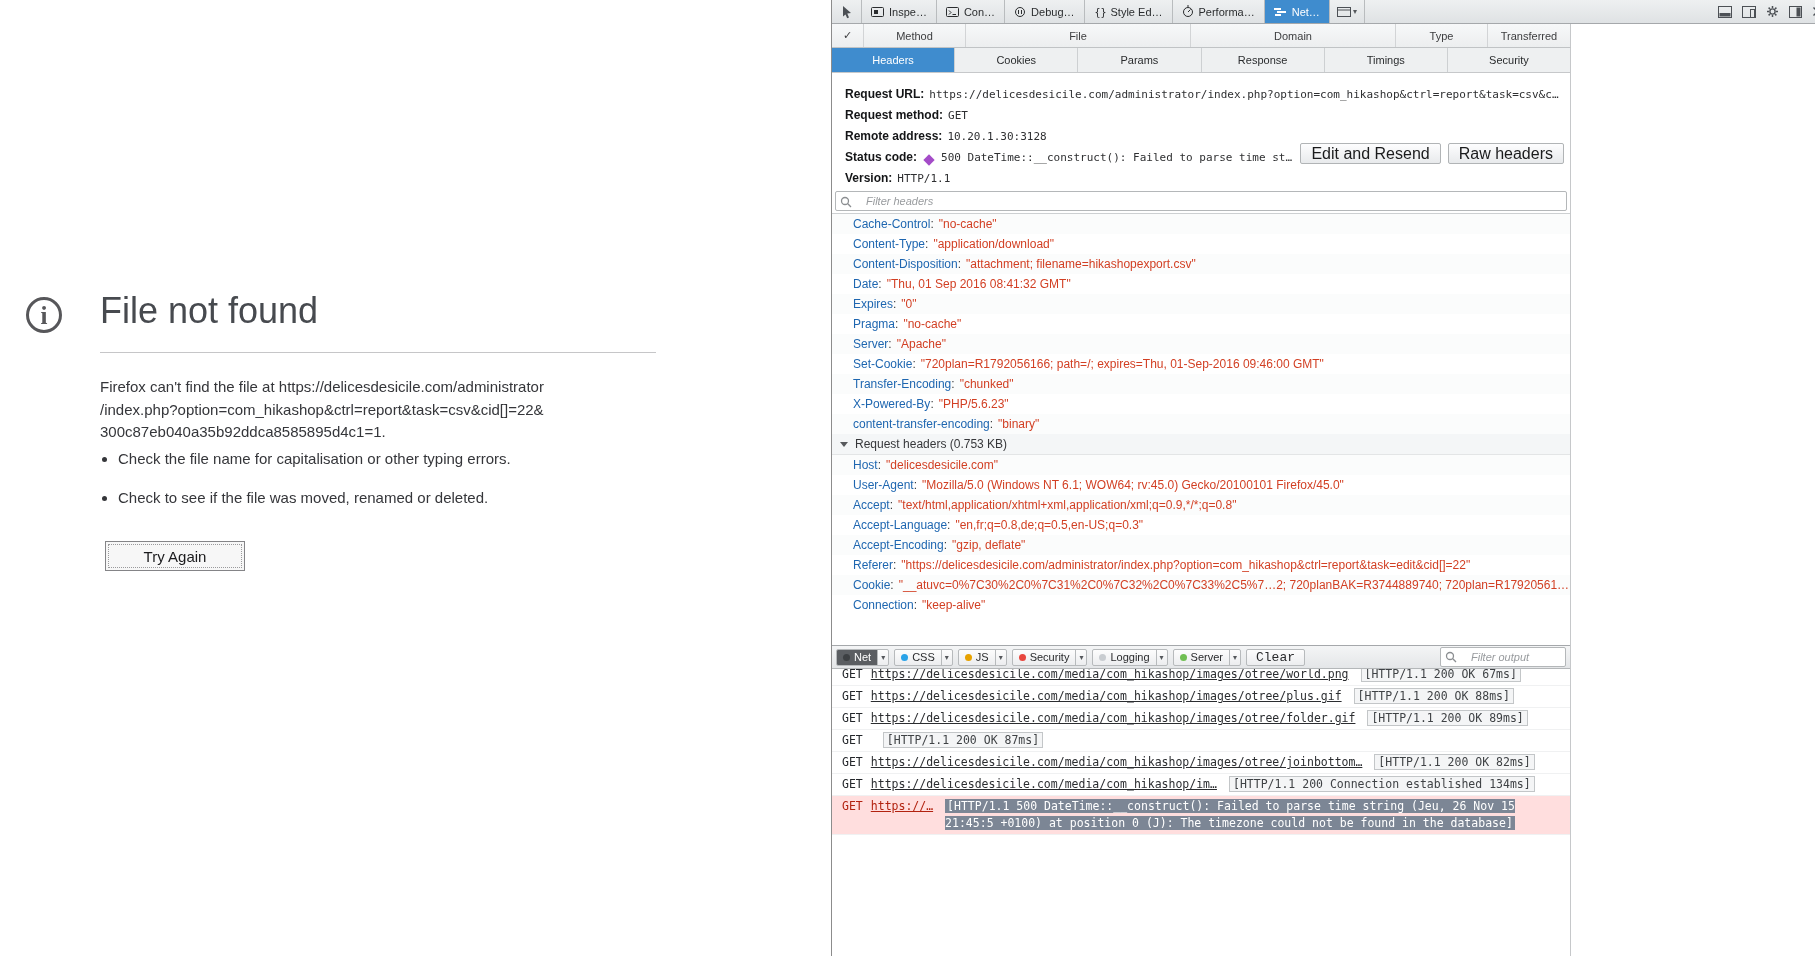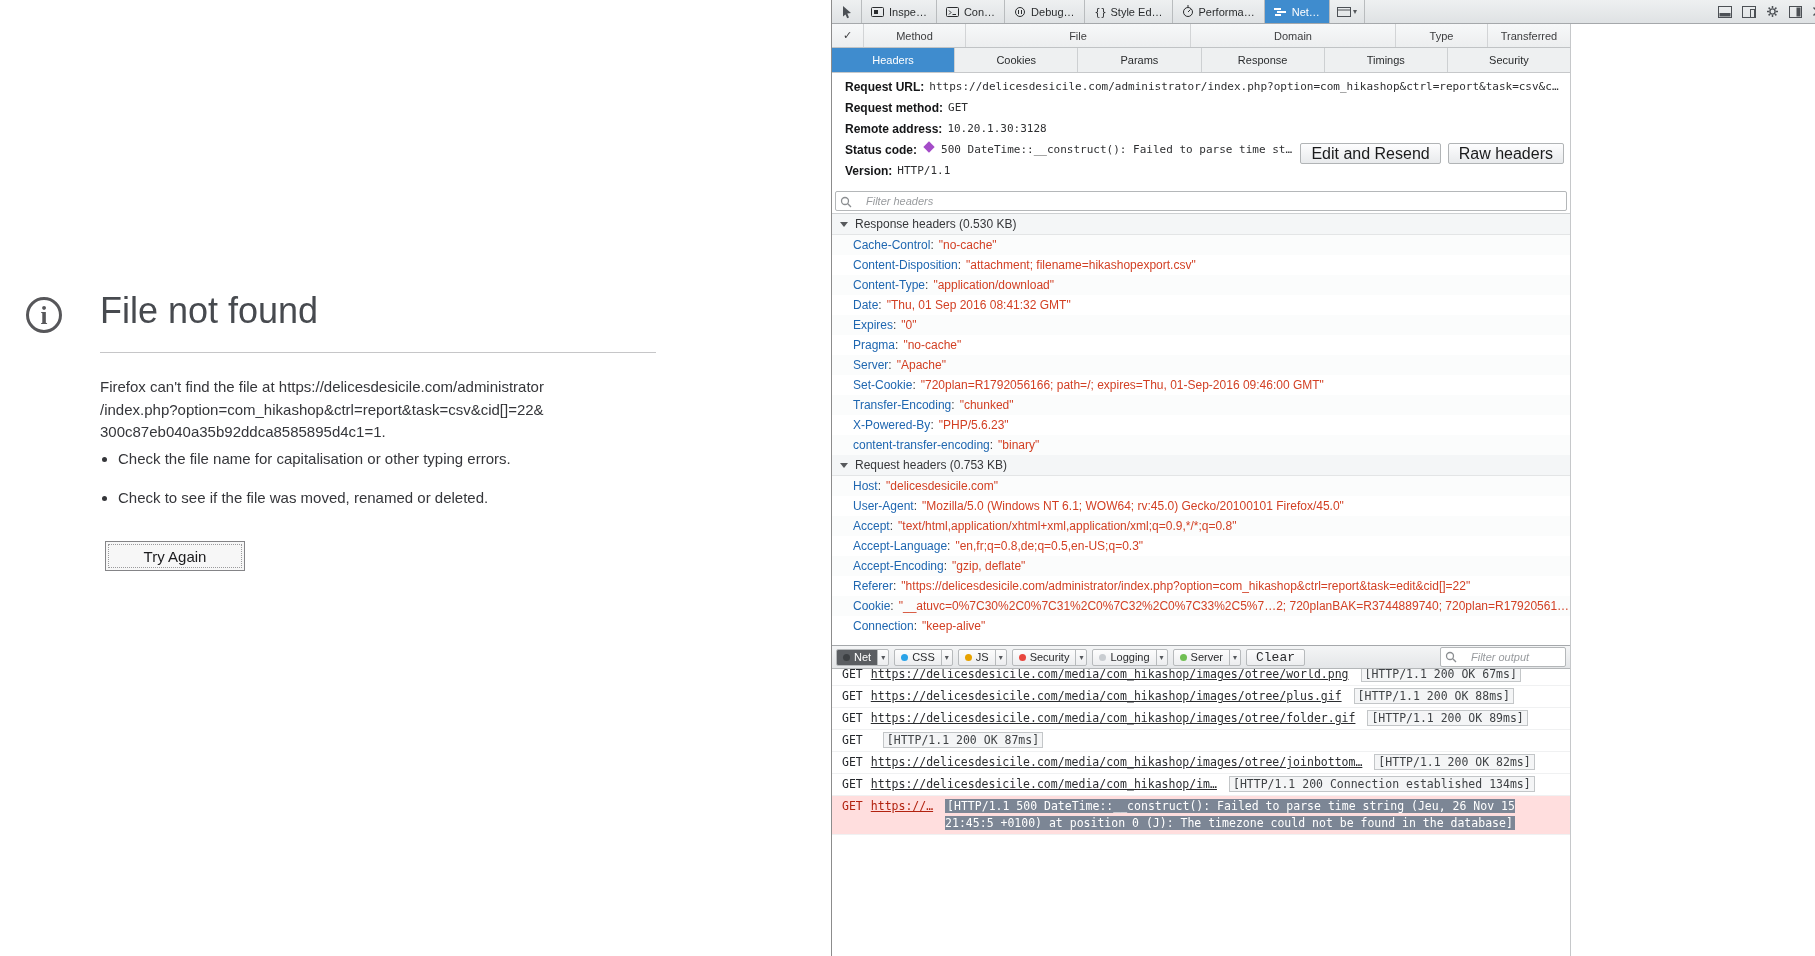--- a/index.html
+++ b/index.html
@@ -84,21 +84,21 @@
   }
   .detail-tabs { flex: 0 0 25px; display: flex; background: #eef0f1; border-bottom: 1px solid #c6c8ca; }
   .detail-tab {
     flex: 1; display: flex; align-items: center; justify-content: center;
     border-right: 1px solid #cdd0d2; color: #2a2c2e; cursor: pointer;
   }
   .detail-tab:last-of-type { border-right: none; }
   .detail-tab.active { background: var(--active_tab, #3f8cce); color: #fff; }
 
   .summary { flex: 0 0 auto; padding: 7px 6px 4px 6px; }
-  .srow { display: flex; align-items: flex-start; height: 21px; font-size: 12px; min-width: 0; padding-left: 7px; }
+  .srow { display: flex; align-items: flex-end; height: 21px; font-size: 12px; min-width: 0; padding-left: 7px; }
   .slabel { font-weight: bold; color: #141517; margin-right: 5px; white-space: nowrap; }
   .sval {
     font-family: "DejaVu Sans Mono", "Liberation Mono", monospace; font-size: 11px; color: #2e2f31;
     white-space: nowrap; overflow: hidden; text-overflow: ellipsis;
   }
   .status-row .sval { flex: 1 1 auto; }
   .diamond { flex: 0 0 auto; width: 8px; height: 8px; background: var(--status_diamond, #a44cc8); transform: rotate(45deg); margin: 0 8px 0 3px; }
   .sbtn {
     flex: 0 0 auto; height: 21px; padding: 0 10px; margin-left: 7px;
     font-family: inherit; font-size: 16px; color: #1a1b1c;
@@ -339,39 +339,35 @@
       <input type="text" placeholder="Filter headers" style="">
       <span class="mag">
           <svg width="12" height="12" viewBox="0 0 12 12">
             <circle cx="5" cy="5" r="3.5" fill="none" stroke="#8b8e91" stroke-width="1.3"></circle>
             <path d="M7.8 7.8 L11 11" stroke="#8b8e91" stroke-width="1.3"></path>
           </svg>
         </span>
     </div>
 
     <div class="hdr-scroll">
-      <div class="sec-head">
-        <span class="tri"></span>
-        <span>Response headers (0.530 KB)</span>
-      </div>
       <div>
 
           <div class="hdr-row">
             <span class="hdr-name">Cache-Control</span>
             <span class="hdr-val">"no-cache"</span>
           </div>
 
           <div class="hdr-row">
+            <span class="hdr-name">Content-Type</span>
+            <span class="hdr-val">"application/download"</span>
+          </div>
+
+          <div class="hdr-row">
             <span class="hdr-name">Content-Disposition</span>
             <span class="hdr-val">"attachment; filename=hikashopexport.csv"</span>
-          </div>
-
-          <div class="hdr-row">
-            <span class="hdr-name">Content-Type</span>
-            <span class="hdr-val">"application/download"</span>
           </div>
 
           <div class="hdr-row">
             <span class="hdr-name">Date</span>
             <span class="hdr-val">"Thu, 01 Sep 2016 08:41:32 GMT"</span>
           </div>
 
           <div class="hdr-row">
             <span class="hdr-name">Expires</span>
             <span class="hdr-val">"0"</span>

